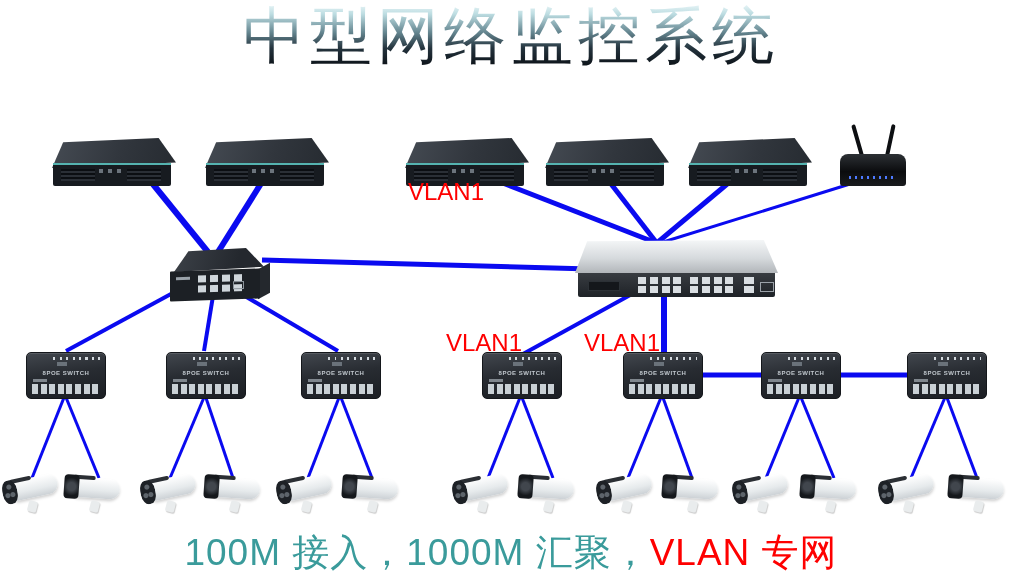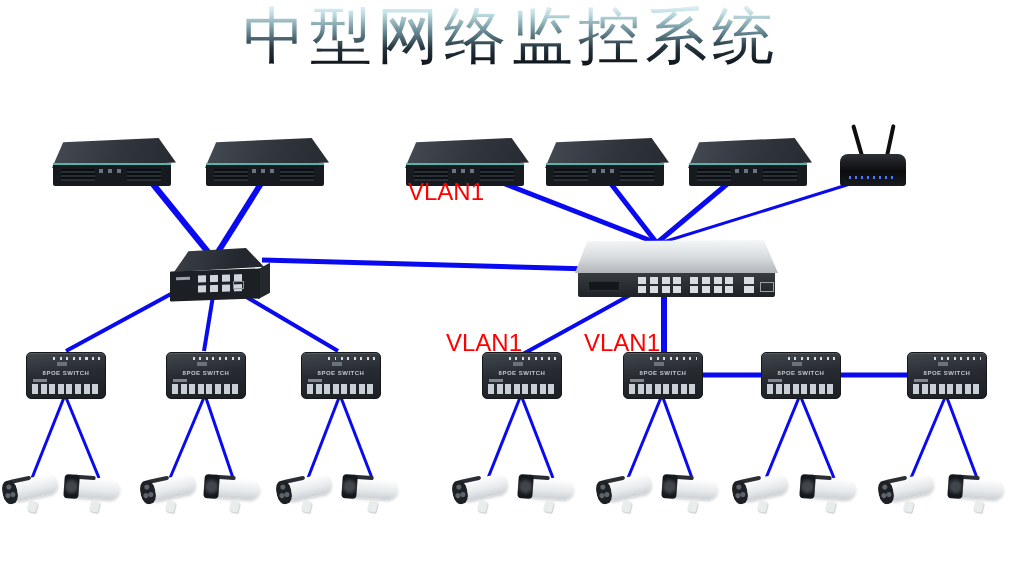--- a/index.html
+++ b/index.html
@@ -399,14 +399,17 @@
         <i class="cam-hood"></i>
         <i class="cam-face"></i>
       </div>
       <i class="cam-bracket"></i>
     </div>
 
   <span class="vlan" style="left:408px;top:178px">VLAN1</span>
   <span class="vlan" style="left:446px;top:329px">VLAN1</span>
   <span class="vlan" style="left:584px;top:329px">VLAN1</span>
 
+  <div class="caption">
+    <span>100M 接入，1000M 汇聚，</span><span class="red">VLAN 专网</span>
+  </div>
 
 </div>
 
 </body></html>

